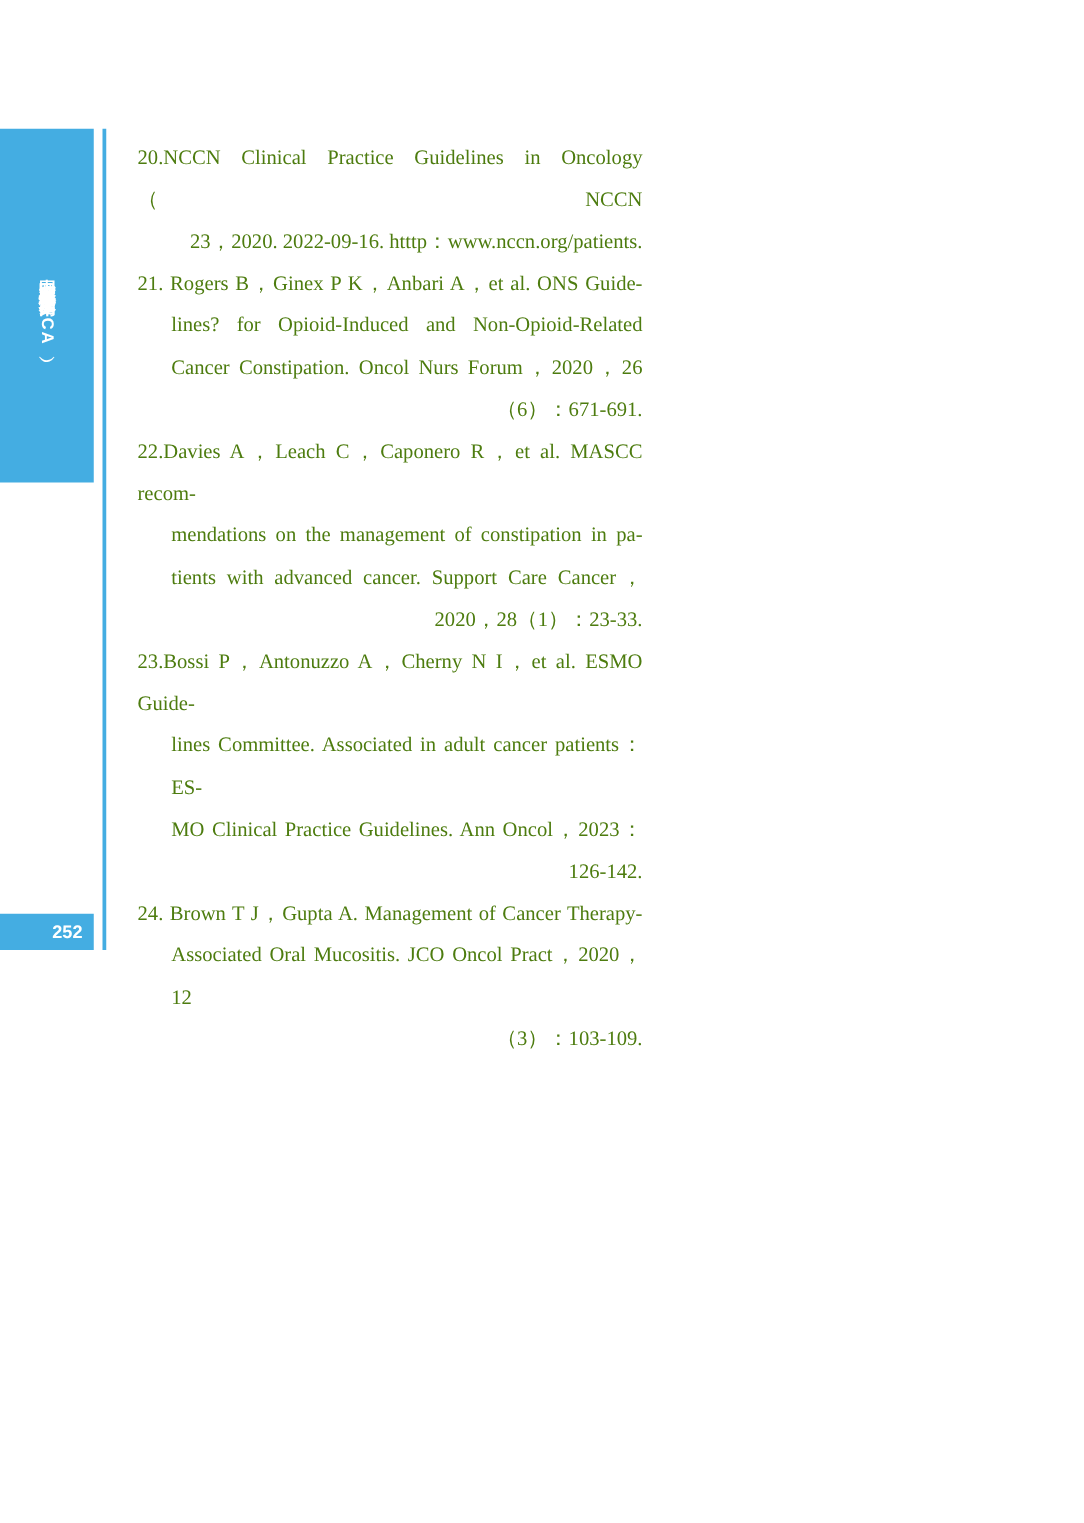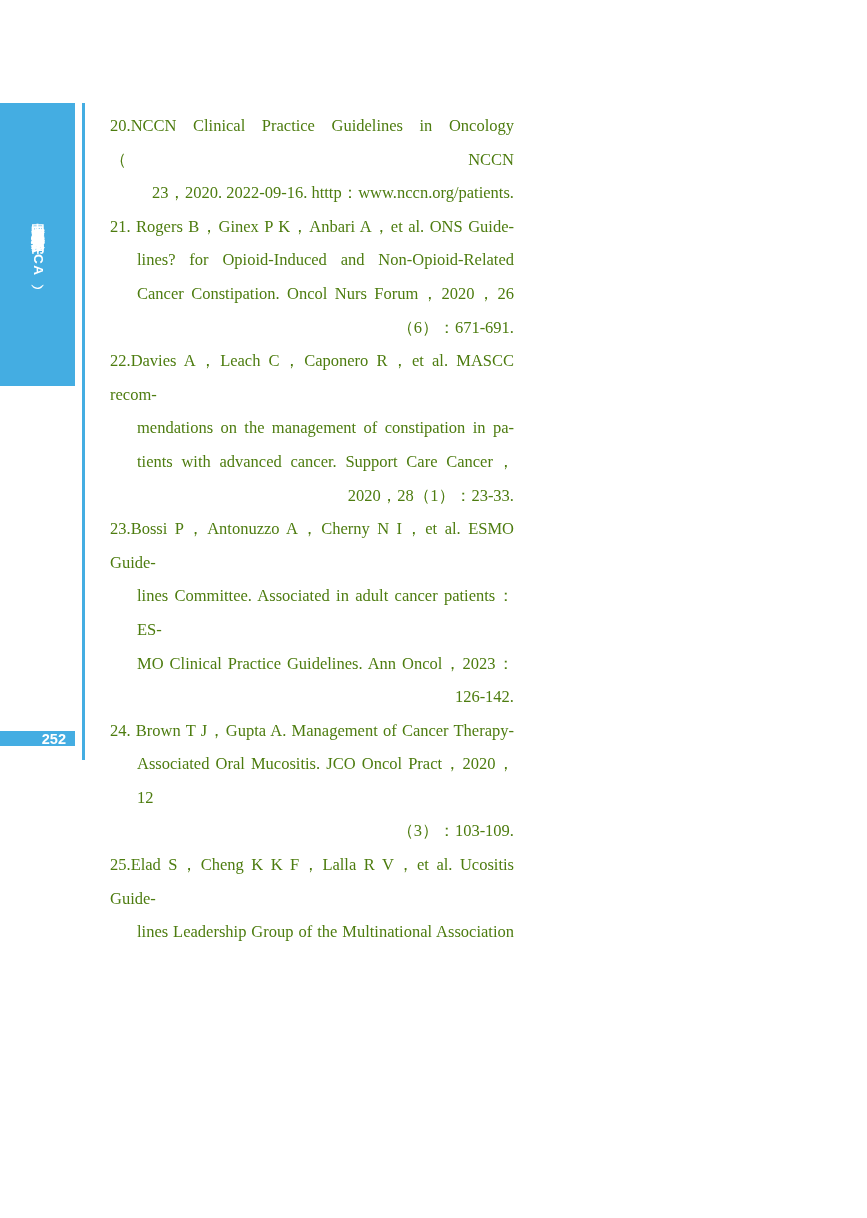--- a/index.html
+++ b/index.html
@@ -35,21 +35,21 @@
     position: absolute;
     left: 82px; top: 103px;
     width: 2.5px; height: 657px;
     background: #44ade2;
   }
 
   
   .page-badge {
     position: absolute;
     left: 0; top: 731px;
-    width: 75px; height: 15px;
+    width: 75px; height: 29px;
     background: #44ade2;
     box-sizing: border-box;
     display: flex; align-items: center; justify-content: flex-end;
     padding-right: 9px;
     color: #ffffff;
     font-family: "Liberation Sans", "DejaVu Sans", sans-serif;
     font-size: 14.5px;
     font-weight: 600;
   }
 
@@ -110,19 +110,15 @@
       <div class="line cont j">MO Clinical Practice Guidelines. Ann Oncol，2023：</div>
       <div class="line cont">126-142.</div>
     </div>
 
     <div class="ref">
       <div class="line j">24. Brown T J，Gupta A. Management of Cancer Therapy-</div>
       <div class="line cont j">Associated Oral Mucositis. JCO Oncol Pract，2020，12</div>
       <div class="line cont">（3）：103-109.</div>
     </div>
 
-    <div class="ref">
-      <div class="line j">25.Elad S，Cheng K K F，Lalla R V，et al. Ucositis Guide-</div>
-      <div class="line cont j">lines Leadership Group of the Multinational Association</div>
-    </div>
 
   </div>
 </div>
 
 </body></html>

